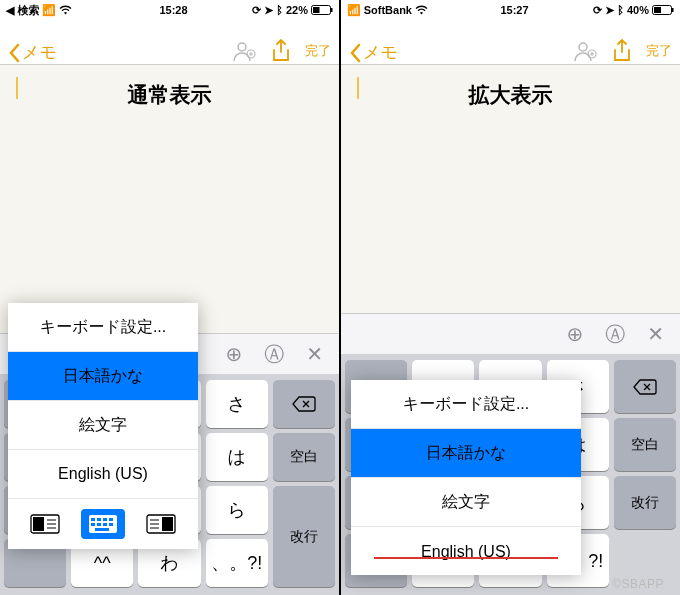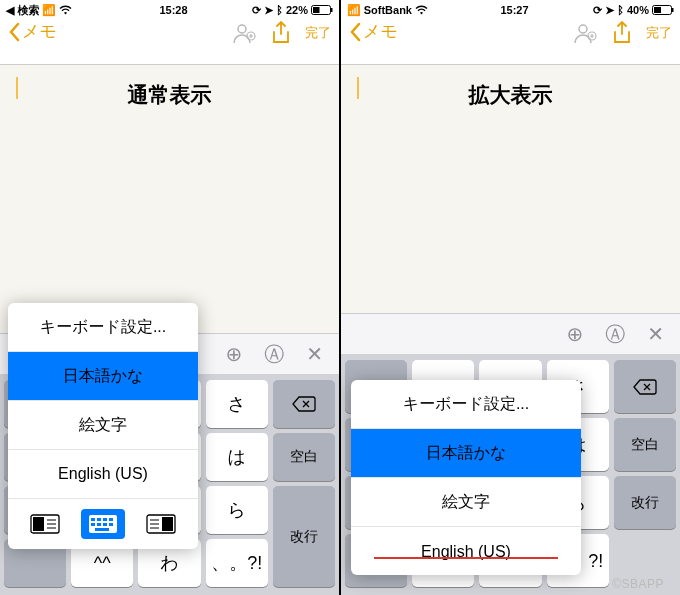--- a/index.html
+++ b/index.html
@@ -2,36 +2,36 @@
 <html><head>
 <meta charset="utf-8">
 <style>
   html,body{margin:0;padding:0;font-family:-apple-system,"Hiragino Sans",sans-serif;background:#fff}
   .wrap{width:680px;height:595px;display:flex;position:relative;background:#000}
   .phone{flex:1;background:#f7f5ef;display:flex;flex-direction:column;position:relative;overflow:hidden}
   .phone + .phone{border-left:2px solid #000}
   .status{height:20px;background:#fff;display:flex;align-items:center;justify-content:space-between;padding:0 6px;font-size:11px;font-weight:600;color:#000}
   .status .left,.status .right{display:flex;align-items:center;gap:3px}
   .status .center{position:absolute;left:0;right:0;text-align:center;font-size:11px;font-weight:600;pointer-events:none;padding-left:8px;}
-  .nav{height:44px;background:#fff;display:flex;align-items:flex-start;justify-content:space-between;padding:0 8px;border-bottom:1px solid #d0cec8}
+  .nav{height:44px;background:#fff;display:flex;align-items:flex-end;justify-content:space-between;padding:0 8px;border-bottom:1px solid #d0cec8}
   .nav .back{color:#e6a106;font-size:17px;display:flex;align-items:center}
   .nav .back svg{margin-right:2px}
   .nav .nright{display:flex;align-items:center;gap:14px}
   .nav .done{color:#e6a106;font-size:13px;font-weight:400}
   .content{flex:1;background:#f7f5ef;padding:12px 16px;position:relative}
   .content .title{font-size:21px;font-weight:700;text-align:center;color:#000;margin-top:4px}
   .cursor{position:absolute;left:16px;top:12px;width:2px;height:22px;background:#f2c14e}
   .kbzone{position:absolute;bottom:0;left:0;right:0}
   .toolbar{height:40px;background:#f5f5f7;border-top:1px solid #ccc;display:flex;align-items:center;justify-content:flex-end;gap:22px;padding:0 16px}
   .toolbar span{color:#8e8e93;font-size:20px}
   .kbd{background:#d1d3d9;padding:6px 4px 8px;display:grid;grid-template-columns:repeat(5,1fr);gap:5px}
   .key{background:#fff;border-radius:5px;height:48px;display:flex;align-items:center;justify-content:center;font-size:18px;color:#000;box-shadow:0 1px 0 #888}
   .key.fn{background:#acb1bb;font-size:14px}
   .key.tall{grid-row:span 2;height:101px}
-  .popup{position:absolute;bottom:46px;left:8px;width:190px;background:#fff;border-radius:6px;box-shadow:0 2px 18px rgba(0,0,0,0.3);overflow:hidden;z-index:10}
+  .popup{position:absolute;bottom:46px;left:8px;width:190px;background:#fff;border-radius:0;box-shadow:0 2px 18px rgba(0,0,0,0.3);overflow:hidden;z-index:10}
   .p-large .popup{width:230px;left:10px}
   .popup .row{height:48px;display:flex;align-items:center;justify-content:center;font-size:16px;color:#000;border-top:1px solid #e5e5e8}
   .popup .row:first-child{border-top:none}
   .popup .row.sel{background:#007aff;color:#000000}
   .popup .iconrow{height:50px;display:flex;align-items:center;justify-content:space-around;border-top:1px solid #e5e5e8;padding:0 8px}
   .kbicon{width:44px;height:30px;border-radius:4px;display:flex;align-items:center;justify-content:center}
   .kbicon.sel{background:#007aff}
   .watermark{position:absolute;right:16px;bottom:4px;font-size:12px;color:#bbb;letter-spacing:0.5px}
   .redline{height:2px;background:#d9372b;width:80%;margin-top:-4px}
   .p-large .key{height:53px}

